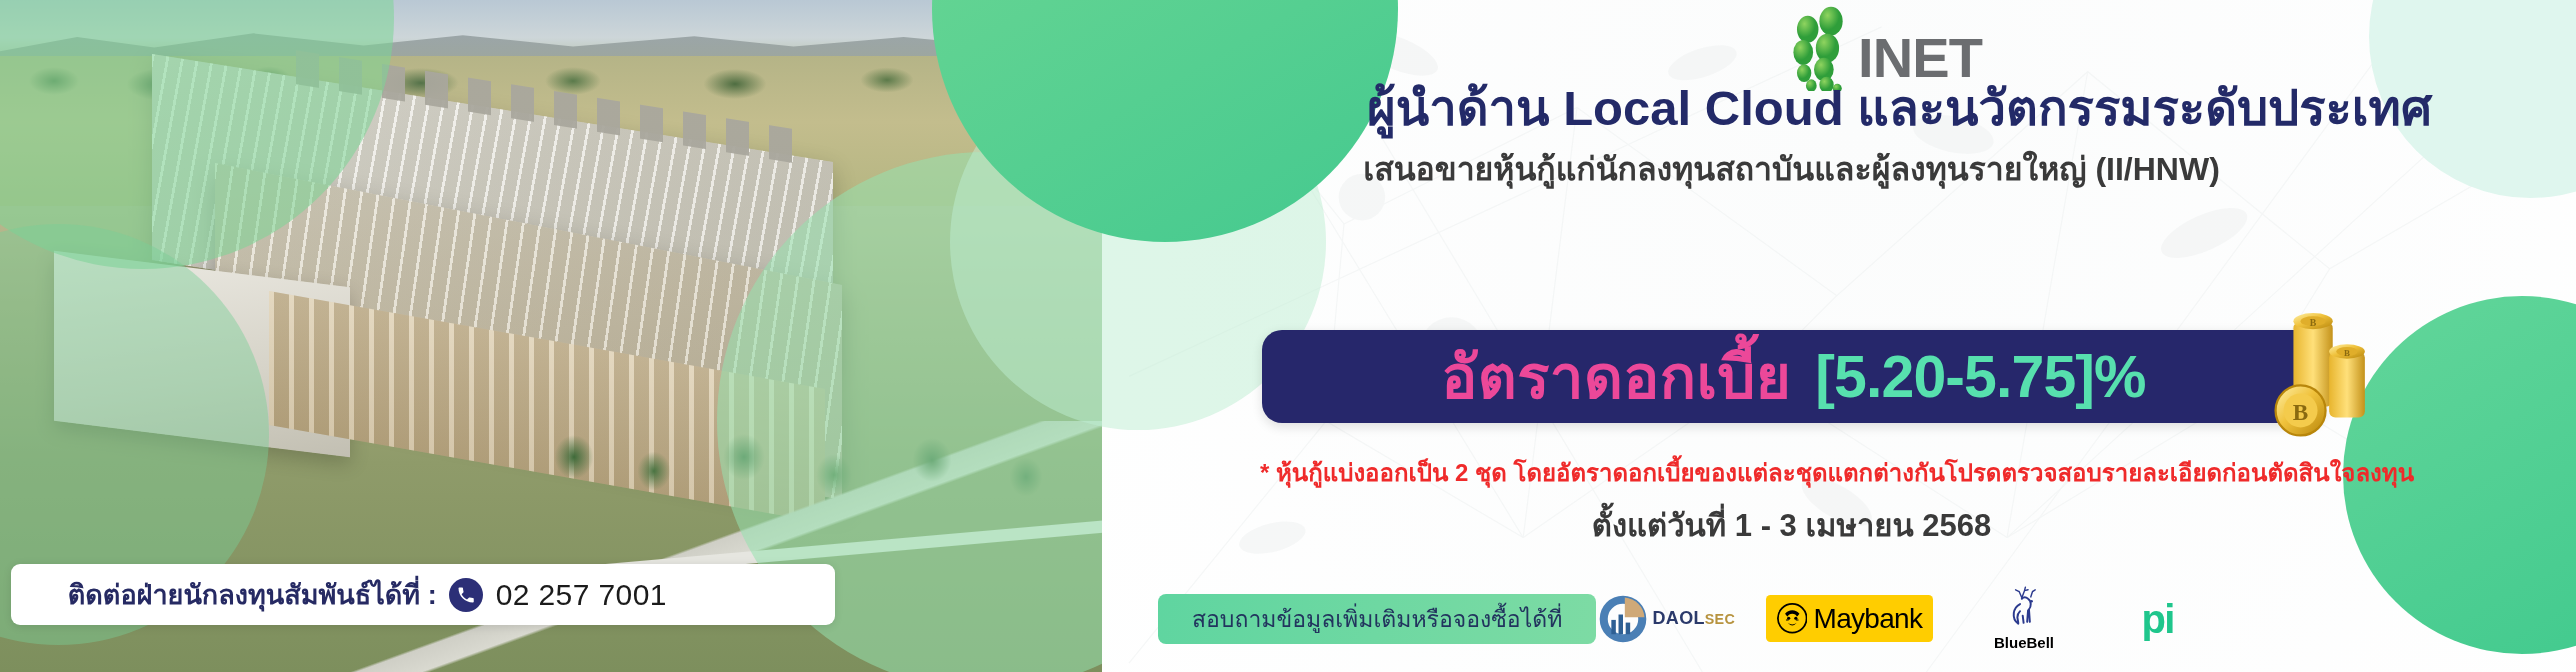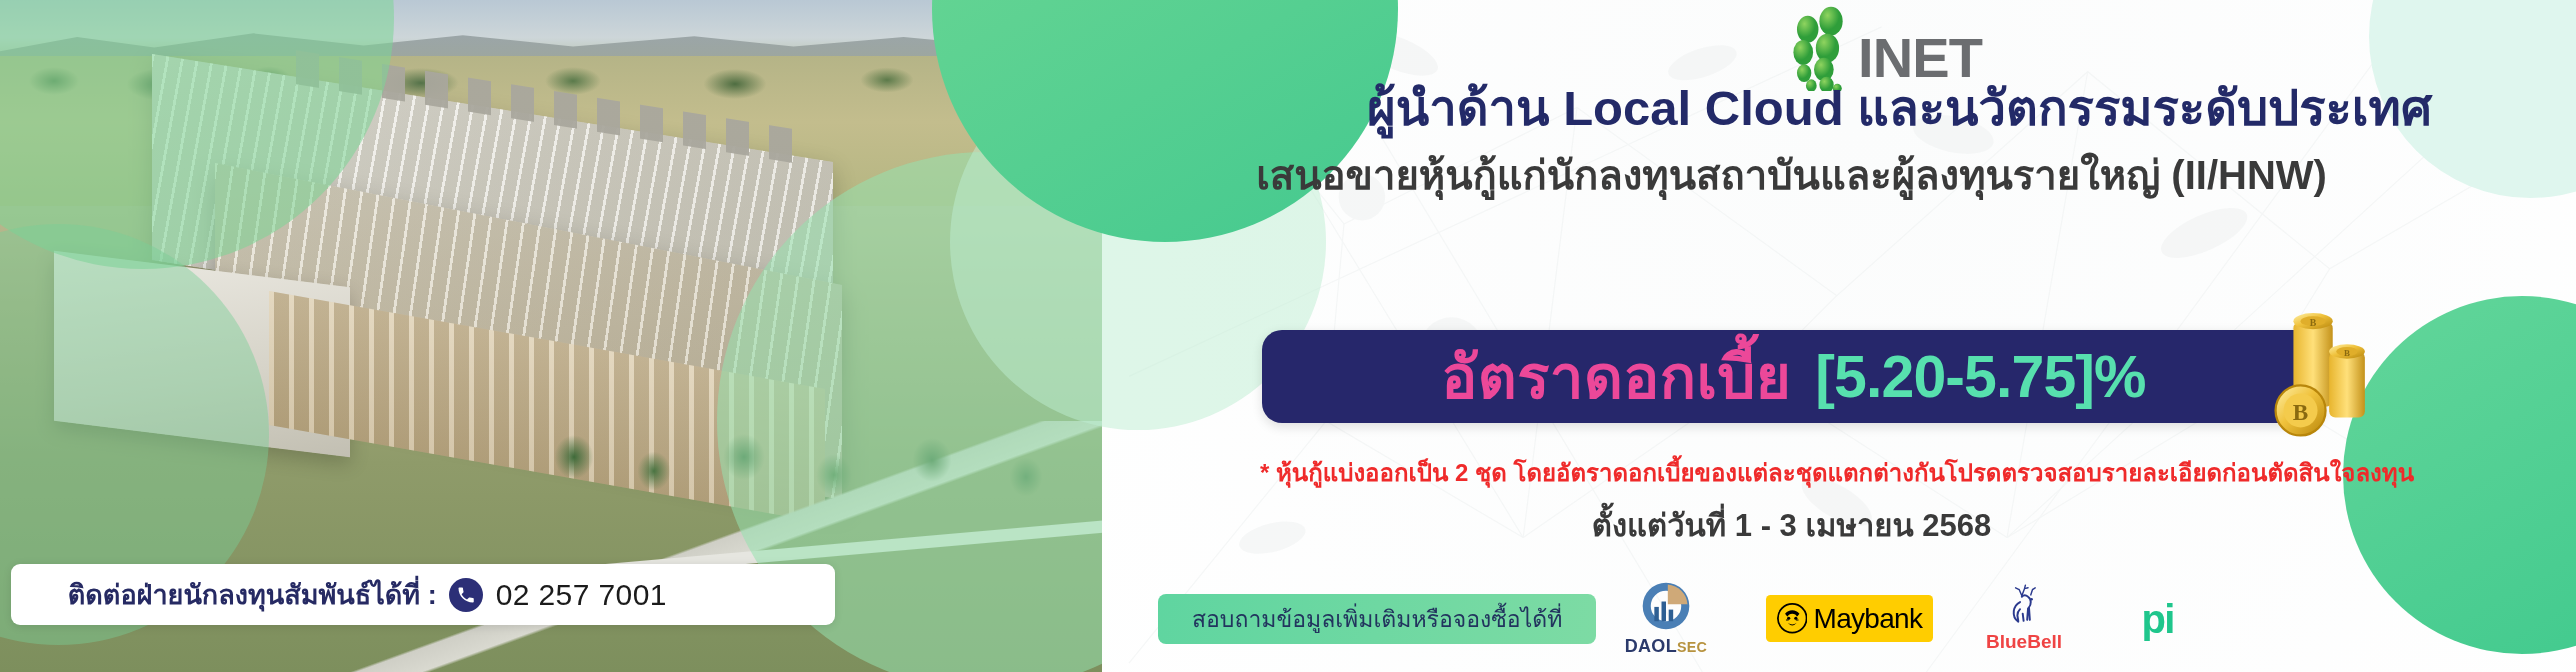--- a/index.html
+++ b/index.html
@@ -170,21 +170,21 @@
   .headline{
     position:absolute; left:1151px; top:69px; width:1281px;
     text-align:right;
     font-size:49px; font-weight:700; color:#232a68;
     font-family:Liberation Sans, sans-serif;
     white-space:nowrap;
   }
   .subheadline{
     position:absolute; left:1151px; top:143px; width:1281px;
     text-align:center;
-    font-size:40px; font-weight:700; color:#3a3a3a;
+    font-size:32px; font-weight:700; color:#3a3a3a;
     white-space:nowrap;
   }
 
   .ratebox{
     position:absolute; left:1262px; top:330px;
     width:1063px; height:93px;
     background:#26276b;
     border-radius:20px;
     display:flex; align-items:center; justify-content:center;
     box-shadow:0 3.6px 10.8px rgba(0,0,0,.12);
@@ -260,38 +260,38 @@
   
   .yuanta{ width:242px; gap:10.8px; }
   .yuanta-mark{ width:48px; height:48px; flex:0 0 auto; }
   .yuanta-text{
     font-style:italic; font-weight:700; color:#1d6fb8; line-height:.98;
     font-size:22.4px; letter-spacing:-0.4px;
   }
   .yuanta-text .l2{ font-size:23px; display:block; }
 
   
-  .daol{ width:152px; flex-direction:column; gap:3.6px; }
+  .daol{ width:152px; flex-direction:row; gap:3.6px; }
   .daol-mark{ width:52px; height:52px; }
   .daol-text{ font-size:18px; font-weight:700; color:#2b3a6b; letter-spacing:0.3px; }
   .daol-text .sec{ color:#b7933f; font-size:14.3px; }
 
   
   .maybank{ width:215px; }
   .maybank-chip{
     background:#ffcd00; border-radius:4.5px;
     height:47px; display:flex; align-items:center; gap:6.3px; padding:0 10.8px;
   }
   .maybank-tiger{ width:30.5px; height:30.5px; flex:0 0 auto; }
   .maybank-word{ font-size:28px; font-weight:400; color:#000; letter-spacing:-0.7px; }
 
   
   .bluebell{ width:134px; flex-direction:column; gap:2.7px; }
   .bb-mark{ width:41px; height:45px; }
-  .bb-text{ font-size:19px; font-weight:700; color:#ef4444; }
+  .bb-text{ font-size:15px; font-weight:700; color:#000000; }
 
   
   .merchant{ width:134px; }
   .mp-circle{
     width:73px; height:73px; border-radius:50%;
     background:#8a7338;
     display:flex; flex-direction:column; align-items:center; justify-content:center;
     color:#fff; line-height:1.05;
   }
   .mp-1{ font-size:16px; }

